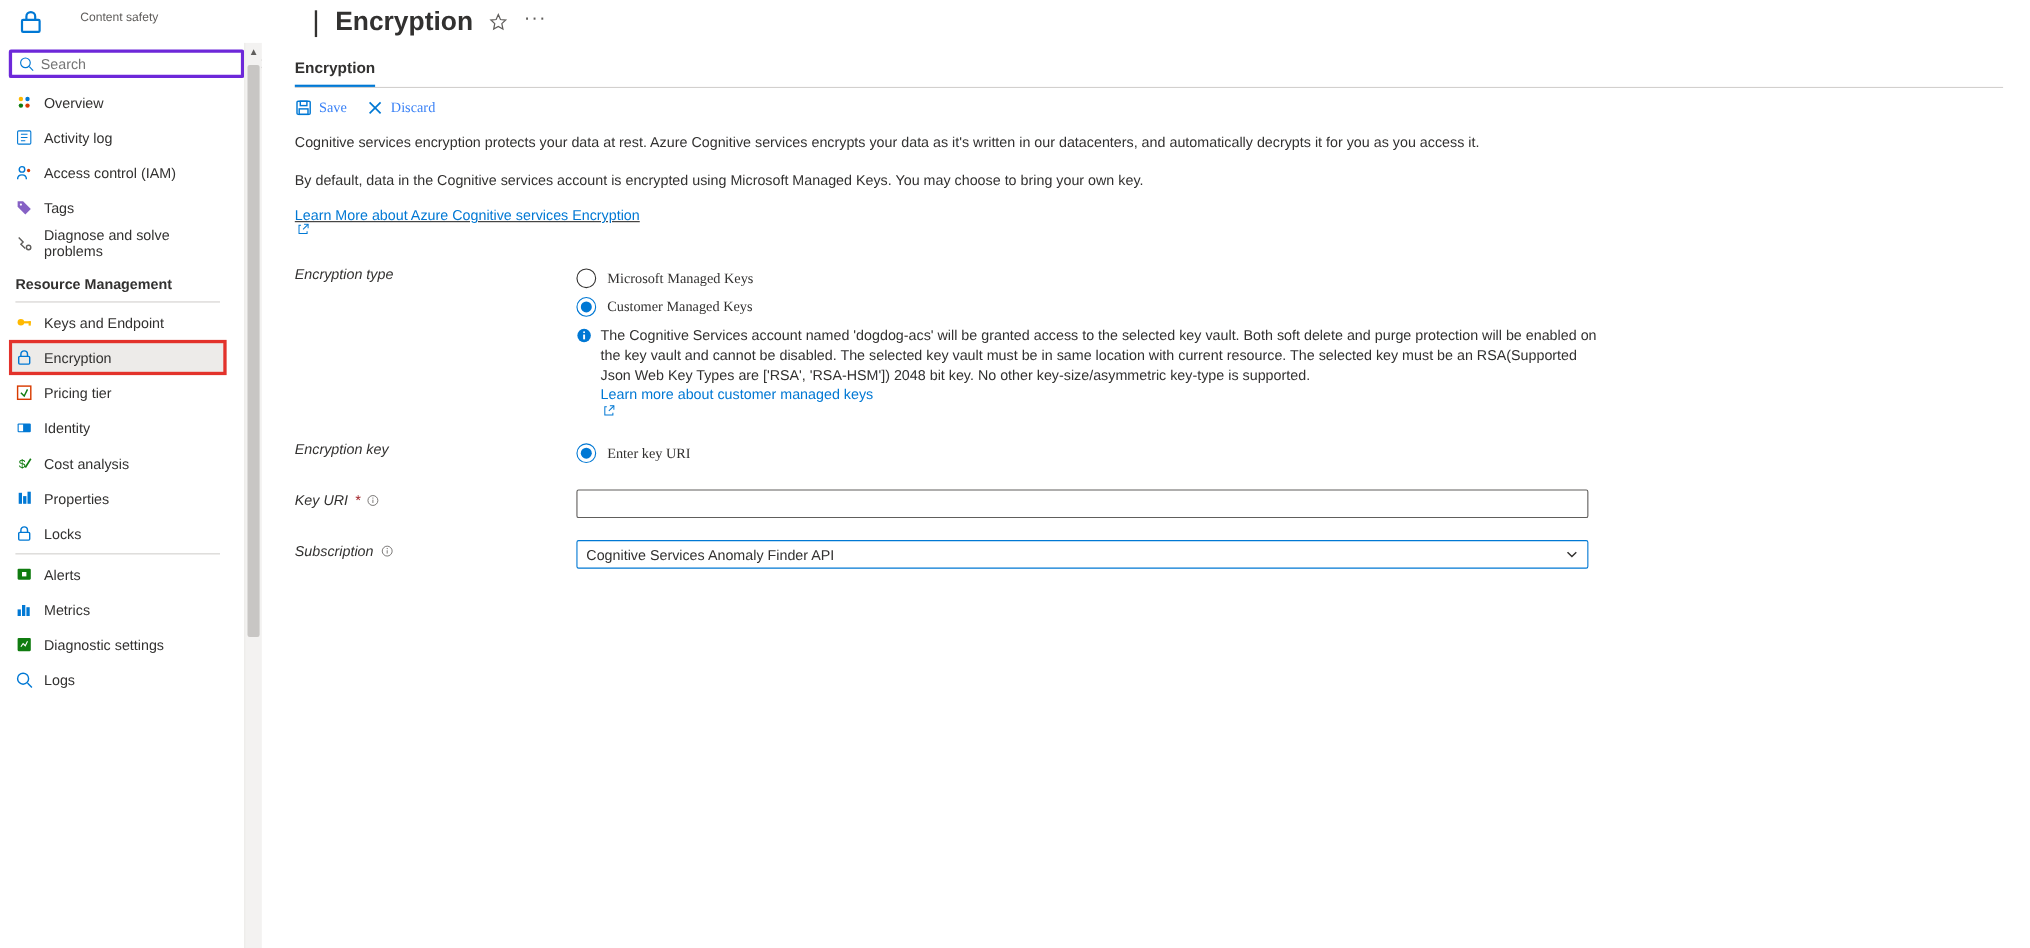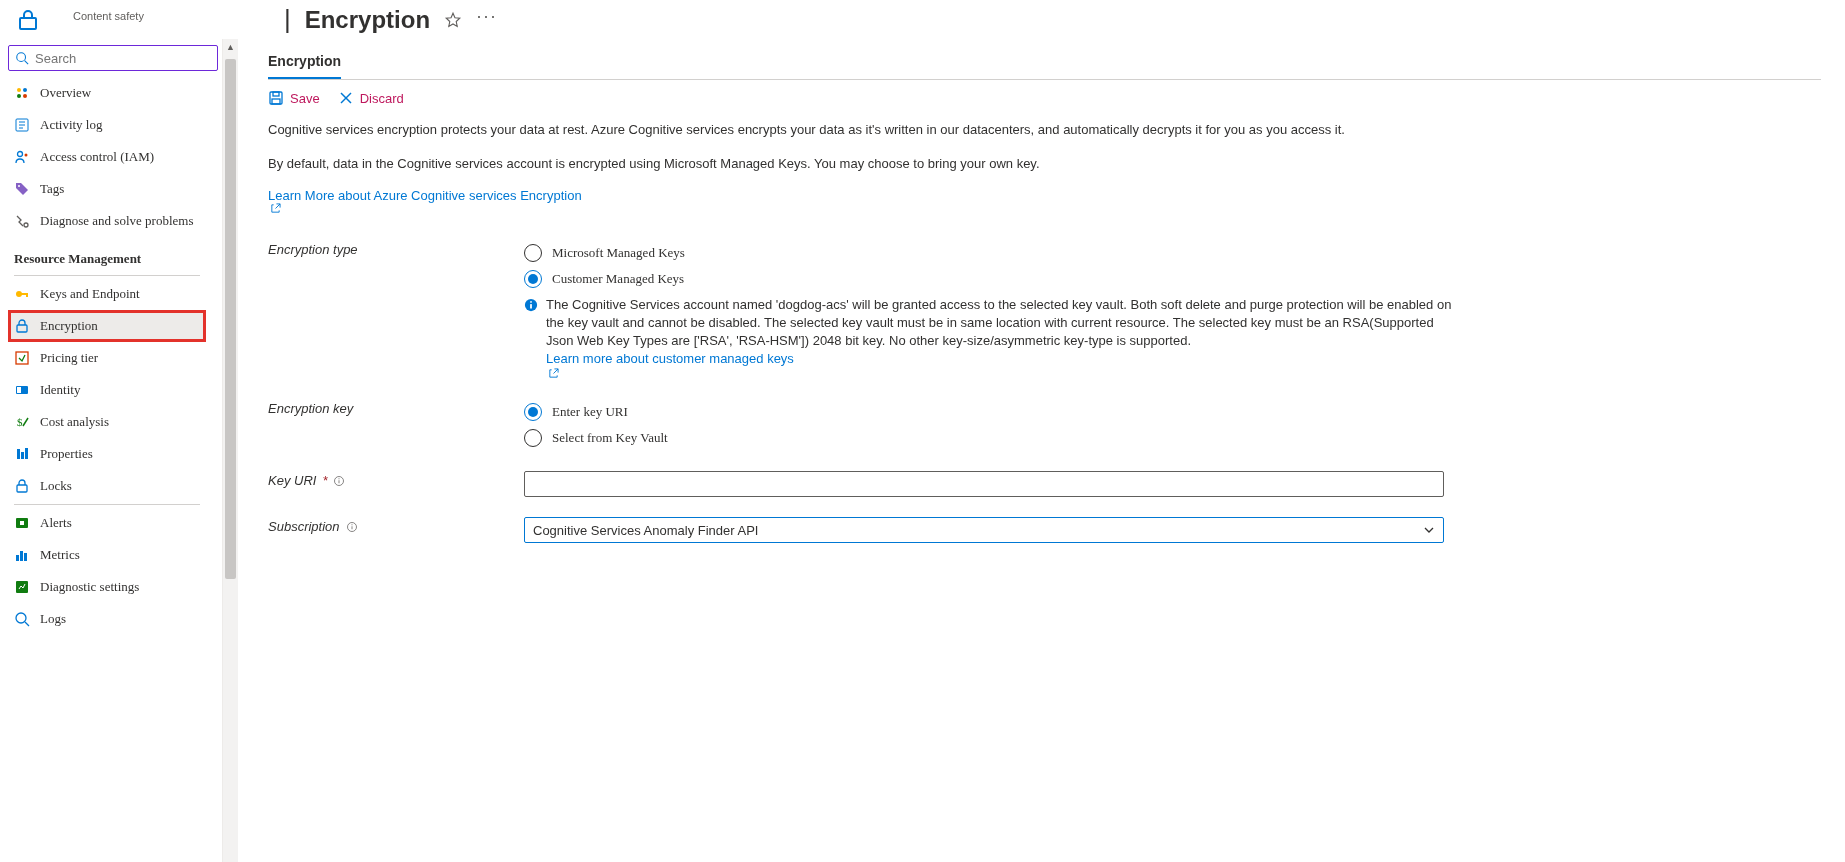--- a/index.html
+++ b/index.html
@@ -24,53 +24,53 @@
   .hdr-title { font-size:24px; font-weight:600; color:#323130; }
   .hdr-star { width:18px; height:18px; color:#605e5c; }
   .hdr-more { font-size:18px; color:#605e5c; letter-spacing:1px; margin-top:-6px; cursor:pointer;}
 
   
   .body { flex:1; display:flex; min-height:0; }
 
   
   .sidebar { width:222px; flex-shrink:0; padding:6px 0 0 8px; display:flex; flex-direction:column; }
   .search-wrap { display:flex; align-items:center; gap:6px; margin-bottom:6px; }
-  .search-box { flex:1; height:26px; border:1px solid #6d28d9; border-radius:2px; display:flex; align-items:center; padding:0 6px; gap:6px; }
+  .search-box { flex:1; height:26px; border:3px solid #6d28d9; border-radius:2px; display:flex; align-items:center; padding:0 6px; gap:6px; }
   .search-box input { border:none; outline:none; font-size:13px; flex:1; background:transparent; }
   .search-ico { width:14px; height:14px; color:#0078d4; }
   .collapse-btn { width:22px; height:22px; display:flex; align-items:center; justify-content:center; color:#605e5c; cursor:pointer; }
 
-  .sb-list { flex:1; overflow-y:auto; padding-right:16px;font-family:Liberation Serif, serif; }
+  .sb-list { flex:1; overflow-y:auto; padding-right:16px; }
   .sb-item { display:flex; align-items:center; gap:10px; height:32px; padding-left:6px; cursor:pointer; font-size:13px; color:#323130; }
   .sb-item.selected { background:#edebe9; }
   .sb-item.highlighted { outline:3px solid #e3322b; outline-offset:-3px; }
   .sb-icon { width:16px; height:16px; display:flex; align-items:center; justify-content:center; flex-shrink:0; }
   .sb-sect { font-size:13px; font-weight:600; color:#323130; padding:14px 0 6px 6px; }
   .sb-divider { height:1px; background:#d2d0ce; margin:2px 6px 2px 6px; }
 
   
   .vscroll { width:16px; flex-shrink:0; background:#f3f2f1; position:relative; border-left:1px solid #edebe9;}
   .vscroll .thumb { position:absolute; left:2px; right:2px; top:20px; height:520px; background:#c8c6c4; border-radius:2px; }
   .vscroll .arrow { position:absolute; left:0; right:0; height:16px; display:flex; align-items:center; justify-content:center; color:#605e5c; font-size:9px;}
   .vscroll .arrow.up { top:0; }
 
   
   .main { flex:1; padding:14px 24px 0 30px; overflow:hidden; }
   .tab-row { border-bottom:1px solid #d2d0ce; margin-bottom:10px; }
   .tab { display:inline-block; font-size:14px; font-weight:600; padding:0 0 8px 0; border-bottom:2px solid #0078d4; }
 
   .toolbar { display:flex; align-items:center; gap:18px; margin-bottom:14px; }
-  .tb-btn { display:flex; align-items:center; gap:6px; font-size:13px; color:#be185d; cursor:pointer; }
+  .tb-btn { display:flex; align-items:center; gap:6px; font-size:13px; color:#3b82f6; cursor:pointer;font-family:Liberation Serif, serif; }
   .tb-ico { width:16px; height:16px; color:#0078d4; }
 
   .para { font-size:13px; line-height:20px; color:#323130; margin-bottom:14px; max-width:1400px;}
   .link { color:#0078d4; cursor:pointer; }
   .ext-ico { width:11px; height:11px; color:#0078d4; margin-left:2px; vertical-align:baseline;}
 
-  .learn-row { margin-bottom:26px; }
+  .learn-row { margin-bottom:26px;text-decoration:underline; }
 
   .form-row { display:flex; align-items:flex-start; margin-bottom:20px; }
   .form-label { width:256px; flex-shrink:0; font-size:13px; color:#323130; padding-top:2px; display:flex; align-items:center; gap:6px;font-style:italic;}
   .req { color:#a4262c; }
   .info-ico { width:12px; height:12px; color:#605e5c; }
   .form-ctrl { flex:1; max-width:930px; }
 
   .radio-row { display:flex; align-items:center; gap:10px; height:26px;font-family:Liberation Serif, serif; }
   .radio { width:18px; height:18px; border-radius:50%; border:1px solid #323130; display:flex; align-items:center; justify-content:center; cursor:pointer; flex-shrink:0;}
   .radio.checked { border-color:#0078d4; }
@@ -368,24 +368,20 @@
         </div>
       </div>
 
       <div class="form-row">
         <div class="form-label">Encryption key</div>
         <div class="form-ctrl">
           <div class="radio-row">
             <span class="radio checked"></span>
             <span class="radio-label">Enter key URI</span>
           </div>
-          <div class="radio-row">
-            <span class="radio"></span>
-            <span class="radio-label">Select from Key Vault</span>
-          </div>
         </div>
       </div>
 
       <div class="form-row">
         <div class="form-label">
           <span>Key URI</span>
           <span class="req">*</span>
           <svg class="info-ico" viewBox="0 0 16 16" fill="none" stroke="#605e5c" stroke-width="1">
               <circle cx="8" cy="8" r="6"></circle>
               <line x1="8" y1="7" x2="8" y2="11"></line>

